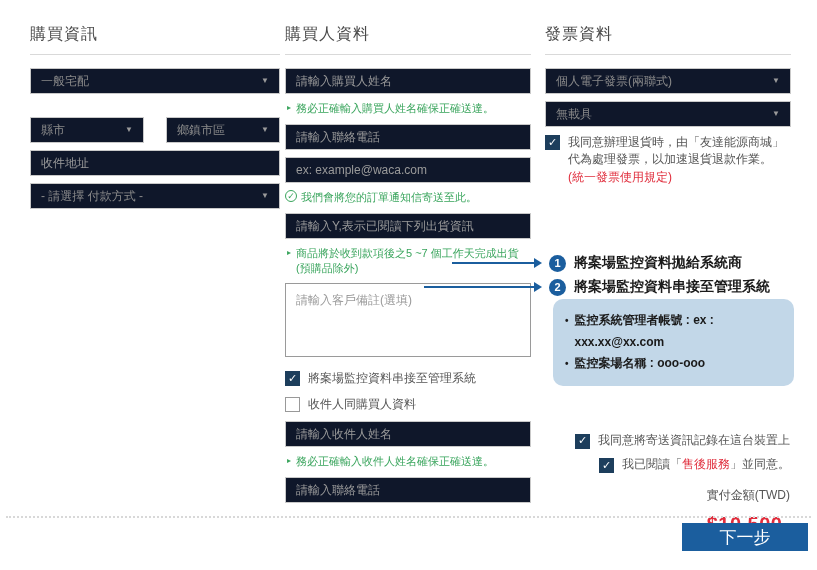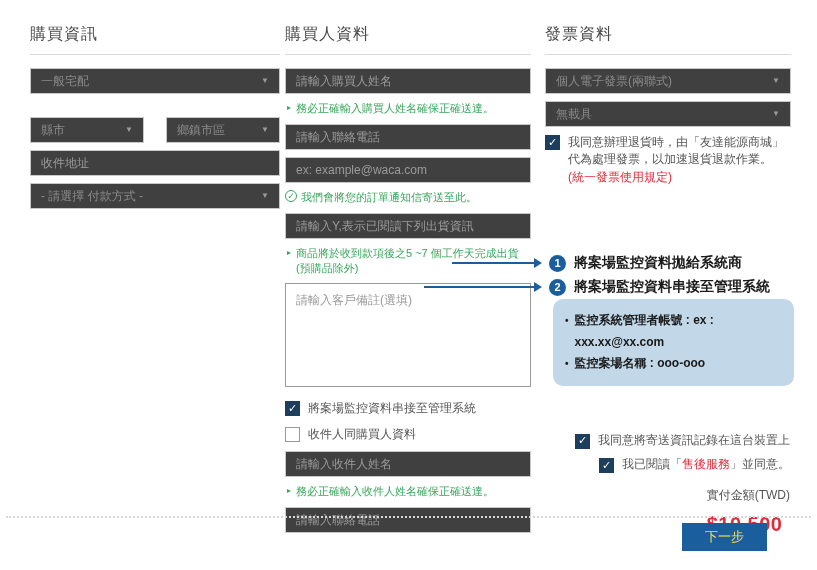--- a/index.html
+++ b/index.html
@@ -8,40 +8,40 @@
 
   .col { position:absolute; top:24px; }
   .col1 { left:30px;  width:250px; }
   .col2 { left:285px; width:246px; }
   .col3 { left:545px; width:246px; }
 
   .col-title { font-size:16px; font-weight:400; color:#4a4a4a; letter-spacing:1px;
                padding-bottom:9px; border-bottom:1px solid #d9d9d9; margin-bottom:13px; }
 
   .select, .text-input {
-    width:100%; height:26px; border:1px solid #c9c9c9; background:#404040;
+    width:100%; height:26px; border:1px solid #c9c9c9; background:#0f172a;
     font-size:12px; color:#8a8a8a; padding:4px 10px; margin-bottom:7px;
     font-family:"Liberation Sans","DejaVu Sans",sans-serif;
   }
   .select { display:flex; align-items:center; justify-content:space-between; cursor:pointer; }
   .select .arrow { color:#9a9a9a; font-size:8px; line-height:1; }
   input.text-input::placeholder, textarea::placeholder { color:#9a9a9a; }
   input.text-input { outline:none; }
 
   .two-col { display:flex; gap:22px; }
   .two-col .select { flex:1;margin-top:16px; }
 
   .hint { display:flex; font-size:11px; color:#3aa55d; line-height:1.35; margin:0 0 8px; }
   .hint .marker { font-size:8px; margin:2px 5px 0 2px; }
   .hint .circle-check { width:12px; height:12px; border:1px solid #3aa55d; border-radius:50%;
     font-size:9px; display:inline-flex; align-items:center; justify-content:center;
     margin:0 4px 0 0; flex:none; }
 
   textarea.note {
-    width:100%; height:104px; border:1px solid #9a9a9a; resize:none; outline:none;
+    width:100%; height:74px; border:1px solid #9a9a9a; resize:none; outline:none;
     font-size:12px; color:#8a8a8a; padding:8px 10px; margin-bottom:9px;
     font-family:"Liberation Sans","DejaVu Sans",sans-serif;
   }
 
   .checkrow { display:flex; align-items:flex-start; gap:8px; font-size:12px; color:#555;
               margin-bottom:8px; line-height:1.45; }
   .checkbox { width:15px; height:15px; border:1px solid #999; background:#fff; flex:none;
               display:flex; align-items:center; justify-content:center; cursor:pointer;
               font-size:11px; font-weight:bold; color:transparent; margin-top:1px; }
   .checkbox.checked { background:#1d3e5c; border-color:#1d3e5c; color:#fff; }
@@ -65,22 +65,22 @@
   .footer-checks { position:absolute; right:27px; top:432px; display:flex;
     flex-direction:column; align-items:flex-end; gap:7px; }
   .footer-checks .checkrow { margin:0; align-items:center; }
 
   .total-row { position:absolute; right:27px; top:487px; display:flex; align-items:baseline; gap:9px;flex-direction:column; }
   .total-label { font-size:12px; color:#555; }
   .total-value { font-size:20px; font-weight:bold; color:#e02d3c; letter-spacing:0.5px; }
 
   .dotted-sep { position:absolute; left:6px; right:6px; top:516px; border-top:2px dotted #d8d8d8; }
 
-  .next-btn { position:absolute; left:682px; top:523px; width:85px; height:28px;
-    background:#1b5e9e; color:#fde047; border:none; font-size:13px; cursor:pointer;
+  .next-btn { position:absolute; left:682px; top:523px; width:126px; height:28px;
+    background:#1b5e9e; color:#ffffff; border:none; font-size:17px; cursor:pointer;
     font-family:"Liberation Sans","DejaVu Sans",sans-serif; }
 </style>
 </head>
 <body>
 
 <div class="page">
 
   <div class="col col1">
     <div class="col-title">購買資訊</div>
 

